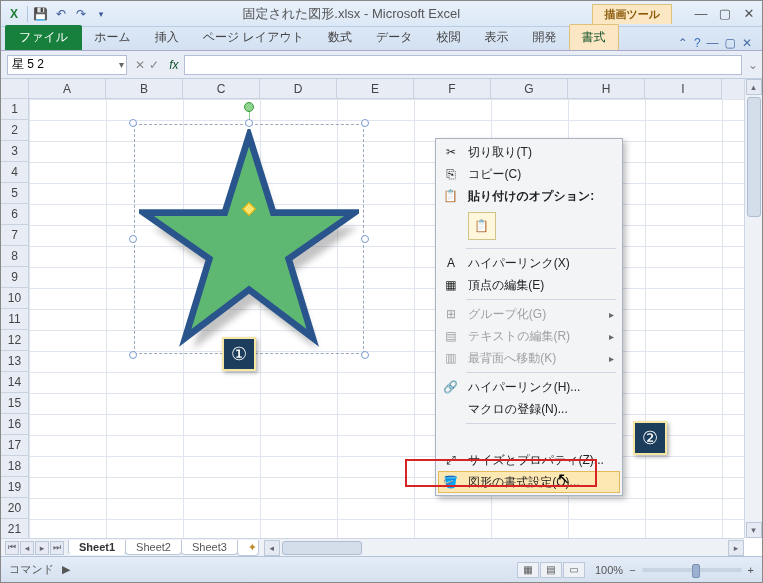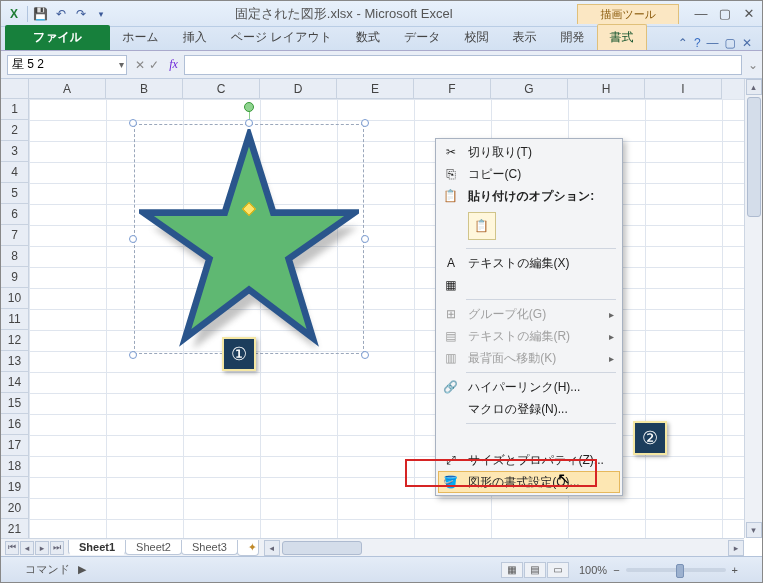--- a/index.html
+++ b/index.html
@@ -29,43 +29,43 @@
     font-size: 12px; color: #3b5998;
     cursor: pointer;
   }
   .qat-sep { width:1px; height:16px; background:#b0c4de; margin:0 2px; }
   .title-text {
     flex: 1; text-align: center; color: #555; font-size: 13px;
   }
   .contextual-tab {
     background: #fbe7c3;
     color: #8a5a0b;
-    padding: 2px 22px;
+    padding: 2px 11px;
     font-size: 11px;
     border: 1px solid #e0c07a;
     border-bottom: none;
-    margin-right: 13px;
+    margin-right: 20px;
+    font-weight: bold;
   }
   .win-ctrl { display:flex; gap:6px; }
   .win-ctrl span { width:18px; height:14px; display:flex; align-items:center; justify-content:center; color:#555; font-size:13px; }
   
   .ribbon-tabs {
     height: 24px;
     background: linear-gradient(#dde8f6, #d3e1f2);
     display:flex; align-items:flex-end;
     padding-left:4px;
     border-bottom:1px solid #aac;
   }
   .file-tab {
     background: #17803c;
     color: #fff;
-    padding: 4px 28px;
+    padding: 4px 14px;
     font-size: 12px;
     border-radius: 2px 2px 0 0;
-    font-weight: bold;
   }
   .rtab { padding: 4px 12px; color: #444; cursor:pointer; }
   .rtab-active {
     background: #fbe7c3;
     color: #14532d;
     border: 1px solid #e0c07a;
     border-bottom: none;
     border-radius: 2px 2px 0 0;
   }
   .help-area { margin-left:auto; display:flex; gap:6px; padding-right:10px; color:#4a6ea9; align-items:center; font-size:12px;}
@@ -79,21 +79,21 @@
     padding-left:6px;
   }
   .namebox {
     width:120px; height:20px;
     border:1px solid #b0bfd6; background:#fff;
     padding:0 4px; display:flex; align-items:center;
     position:relative;
   }
   .namebox-dd { position:absolute; right:2px; color:#666; font-size:10px; }
   .fx-controls { display:flex; align-items:center; margin-left:8px; gap:4px; color:#888;}
-  .fx-lbl { font-style:italic; color:#6d28d9; margin-left:6px;font-family:Liberation Serif, serif; }
+  .fx-lbl { font-style:italic; color:#14532d; margin-left:6px; }
   .formula-input { flex:1; height:20px; border:1px solid #b0bfd6; background:#fff; margin:0 6px; }
   
   .sheet-area {
     position:absolute;
     top:78px; left:0; right:0; bottom:26px;
     background:#fff;
     overflow:hidden;
   }
   .grid-corner {
     position:absolute; left:0; top:0; width:28px; height:20px;
@@ -235,21 +235,21 @@
   }
   .hscroll-thumb { width:80px; height:14px; background:#d4ddea; border:1px solid #aebbd0; border-radius:3px; margin:0 2px;}
   .vscroll-inner{position:absolute;inset:0;display:flex;flex-direction:column;align-items:center;}
   .vscroll-thumb{width:14px;height:120px;background:#d4ddea;border:1px solid #aebbd0;border-radius:3px;margin:2px 0;}
   
   .statusbar {
     position:absolute; left:0; right:0; bottom:0; height:26px;
     background:linear-gradient(#e4ecf7,#d6e1f0);
     border-top:1px solid #b3c3da;
     display:flex; align-items:center;
-    padding:0 24px; font-size:11px; color:#555;
+    padding:0 8px; font-size:11px; color:#555;
   }
   .view-btns { margin-left:auto; display:flex; gap:1px; }
   .view-btns span { width:22px;height:16px;border:1px solid #bcc8da;background:#eef1f6;display:flex;align-items:center;justify-content:center;font-size:10px;}
   .zoom { display:flex; align-items:center; gap:6px; margin-left:10px;}
   .zoom-slider { width:100px; height:4px; background:#c9d4e3; position:relative; border-radius:2px;}
   .zoom-slider::after{content:'';position:absolute;left:50%;top:-4px;width:6px;height:12px;background:#9cb1cf;border:1px solid #7a92b6;border-radius:2px;}
 </style>
 </head>
 <body>
 
@@ -390,24 +390,25 @@
         <span class="ctx-label" style="font-weight:bold;">貼り付けのオプション:</span>
       </div>
       <div class="ctx-paste-row">
         <div class="paste-opt-btn">
           <span>📋</span>
         </div>
       </div>
       <div class="ctx-sep"></div>
       <div class="ctx-item">
         <span class="ctx-icon">A</span>
-        <span class="ctx-label">テキストの編集(X)</span>
+        <span class="ctx-label">ハイパーリンク(X)</span>
       </div>
       <div class="ctx-item">
         <span class="ctx-icon">▦</span>
+        <span class="ctx-label">頂点の編集(E)</span>
       </div>
       <div class="ctx-sep"></div>
       <div class="ctx-item ctx-disabled">
         <span class="ctx-icon">⊞</span>
         <span class="ctx-label">グループ化(G)</span>
         <span class="ctx-arrow">▸</span>
       </div>
       <div class="ctx-item ctx-disabled">
         <span class="ctx-icon">▤</span>
         <span class="ctx-label">テキストの編集(R)</span>

